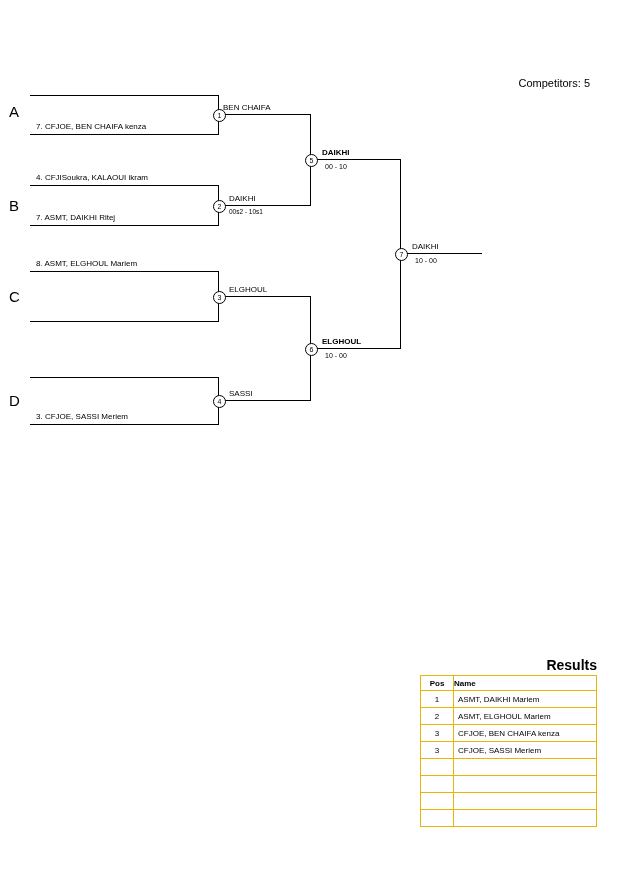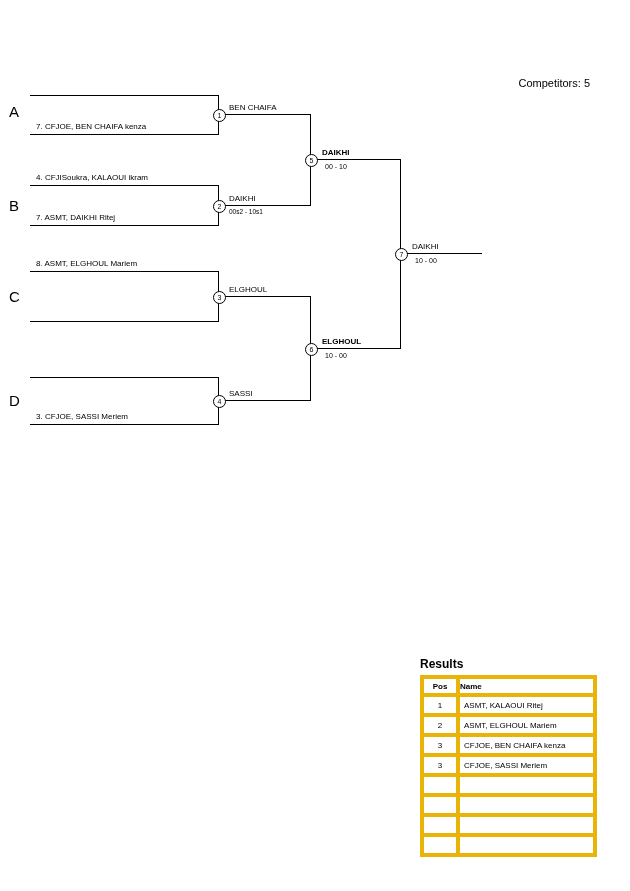--- a/index.html
+++ b/index.html
@@ -21,21 +21,21 @@
   .pname,.wname{position:absolute;font-size:8px;white-space:nowrap}
   .wname.b{font-weight:bold}
   .score{position:absolute;font-size:7px;white-space:nowrap}
 
   #aTop{left:30px;top:95px;width:188px}
   #aBot{left:30px;top:134px;width:188px}
   #aV{left:218px;top:95px;height:40px}
   #aBotName{left:36px;top:122px}
   #n1{left:213px;top:109px}
   #w1Line{left:224px;top:114px;width:86px}
-  #w1Name{left:229px;top:103px}
+  #w1Name{left:223px;top:103px}
 
   #bTopName{left:36px;top:173px}
   #bTop{left:30px;top:185px;width:188px}
   #bBotName{left:36px;top:213px}
   #bBot{left:30px;top:225px;width:188px}
   #bV{left:218px;top:185px;height:41px}
   #n2{left:213px;top:200px}
   #w2Line{left:224px;top:205px;width:86px}
   #w2Name{left:229px;top:194px}
   #w2Score{left:229px;top:208px;font-size:6.5px}
@@ -67,23 +67,23 @@
   #sf2Line{left:316px;top:348px;width:84px}
   #sf2Name{left:322px;top:337px}
   #sf2Score{left:325px;top:352px}
 
   #fV{left:400px;top:159px;height:190px}
   #n7{left:395px;top:248px}
   #fLine{left:406px;top:253px;width:76px}
   #fName{left:412px;top:242px}
   #fScore{left:415px;top:257px}
 
-  #resultsTitle{position:absolute;left:420px;top:657px;width:177px;text-align:left;font-size:12px;font-weight:bold}
+  #resultsTitle{position:absolute;left:420px;top:657px;width:177px;text-align:right;font-size:14px;font-weight:bold}
   #resultsTable{position:absolute;left:420px;top:675px;width:177px;border-collapse:collapse;font-size:8px;table-layout:fixed}
-  #resultsTable th,#resultsTable td{border:4px solid #eab308;padding:0 4px;overflow:hidden;white-space:nowrap}
+  #resultsTable th,#resultsTable td{border:1px solid #eab308;padding:0 4px;overflow:hidden;white-space:nowrap}
   #resultsTable th{height:14px;font-weight:bold;text-align:left;padding:0}
   #resultsTable td{height:16px}
   #resultsTable .pos{width:32px;text-align:center;padding:0}
 </style>
 </head>
 <body>
 
 <div class="page">
 
   <div id="competitors">Competitors: 5</div>
@@ -148,21 +148,21 @@
   <table id="resultsTable">
     <thead>
       <tr>
         <th class="pos">Pos</th>
         <th>Name</th>
       </tr>
     </thead>
     <tbody>
       <tr>
         <td class="pos">1</td>
-        <td>ASMT, KALAOUI Ritej</td>
+        <td>ASMT, DAIKHI Mariem</td>
       </tr>
       <tr>
         <td class="pos">2</td>
         <td>ASMT, ELGHOUL Mariem</td>
       </tr>
       <tr>
         <td class="pos">3</td>
         <td>CFJOE, BEN CHAIFA kenza</td>
       </tr>
       <tr>

